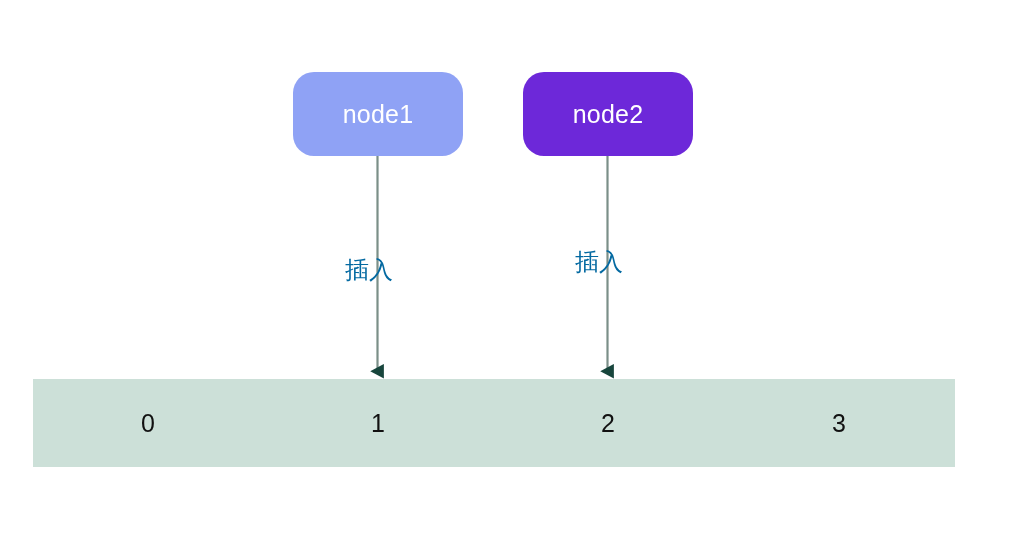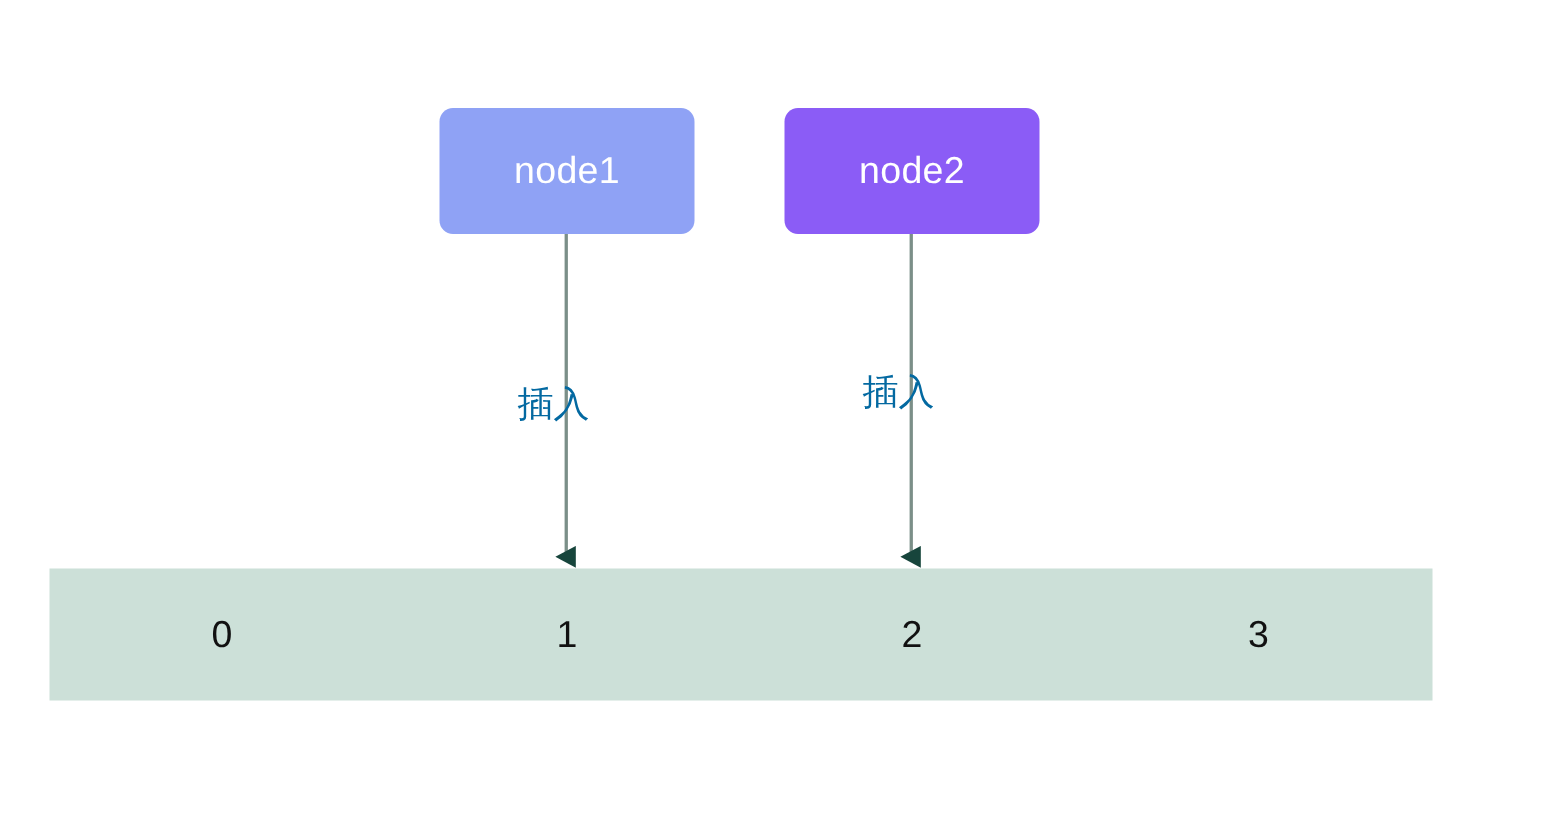--- a/index.html
+++ b/index.html
@@ -22,21 +22,21 @@
     width: 1034px;
     height: 544px;
   }
 
   
   .node-box {
     position: absolute;
     display: flex;
     align-items: center;
     justify-content: center;
-    border-radius: 9px;
+    border-radius: 21px;
     box-sizing: border-box;
   }
   .node-label {
     color: #ffffff;
     font-size: 25px;
     font-weight: 400;
     line-height: 1;
     letter-spacing: 0.2px;
     white-space: nowrap;
   }
@@ -89,21 +89,21 @@
 </style>
 </head>
 <body>
 
 <div id="diagram-canvas">
 
   <div class="node-box" id="node-box-1" style="background:#8fa2f5;">
     <span class="node-label">node1</span>
   </div>
 
-  <div class="node-box" id="node-box-2" style="background:#8b5cf6;">
+  <div class="node-box" id="node-box-2" style="background:#6d28d9;">
     <span class="node-label">node2</span>
   </div>
 
   <svg id="connector-layer" viewBox="0 0 1034 544" width="1034" height="544">
     <defs>
       <marker id="arrowhead-green" markerWidth="7" markerHeight="7" refX="3.2" refY="3.3" orient="auto" markerUnits="strokeWidth">
         <path d="M0,0.4 L6.6,0.4 L3.3,6.6 Z" fill="#17453c"></path>
       </marker>
     </defs>
 

